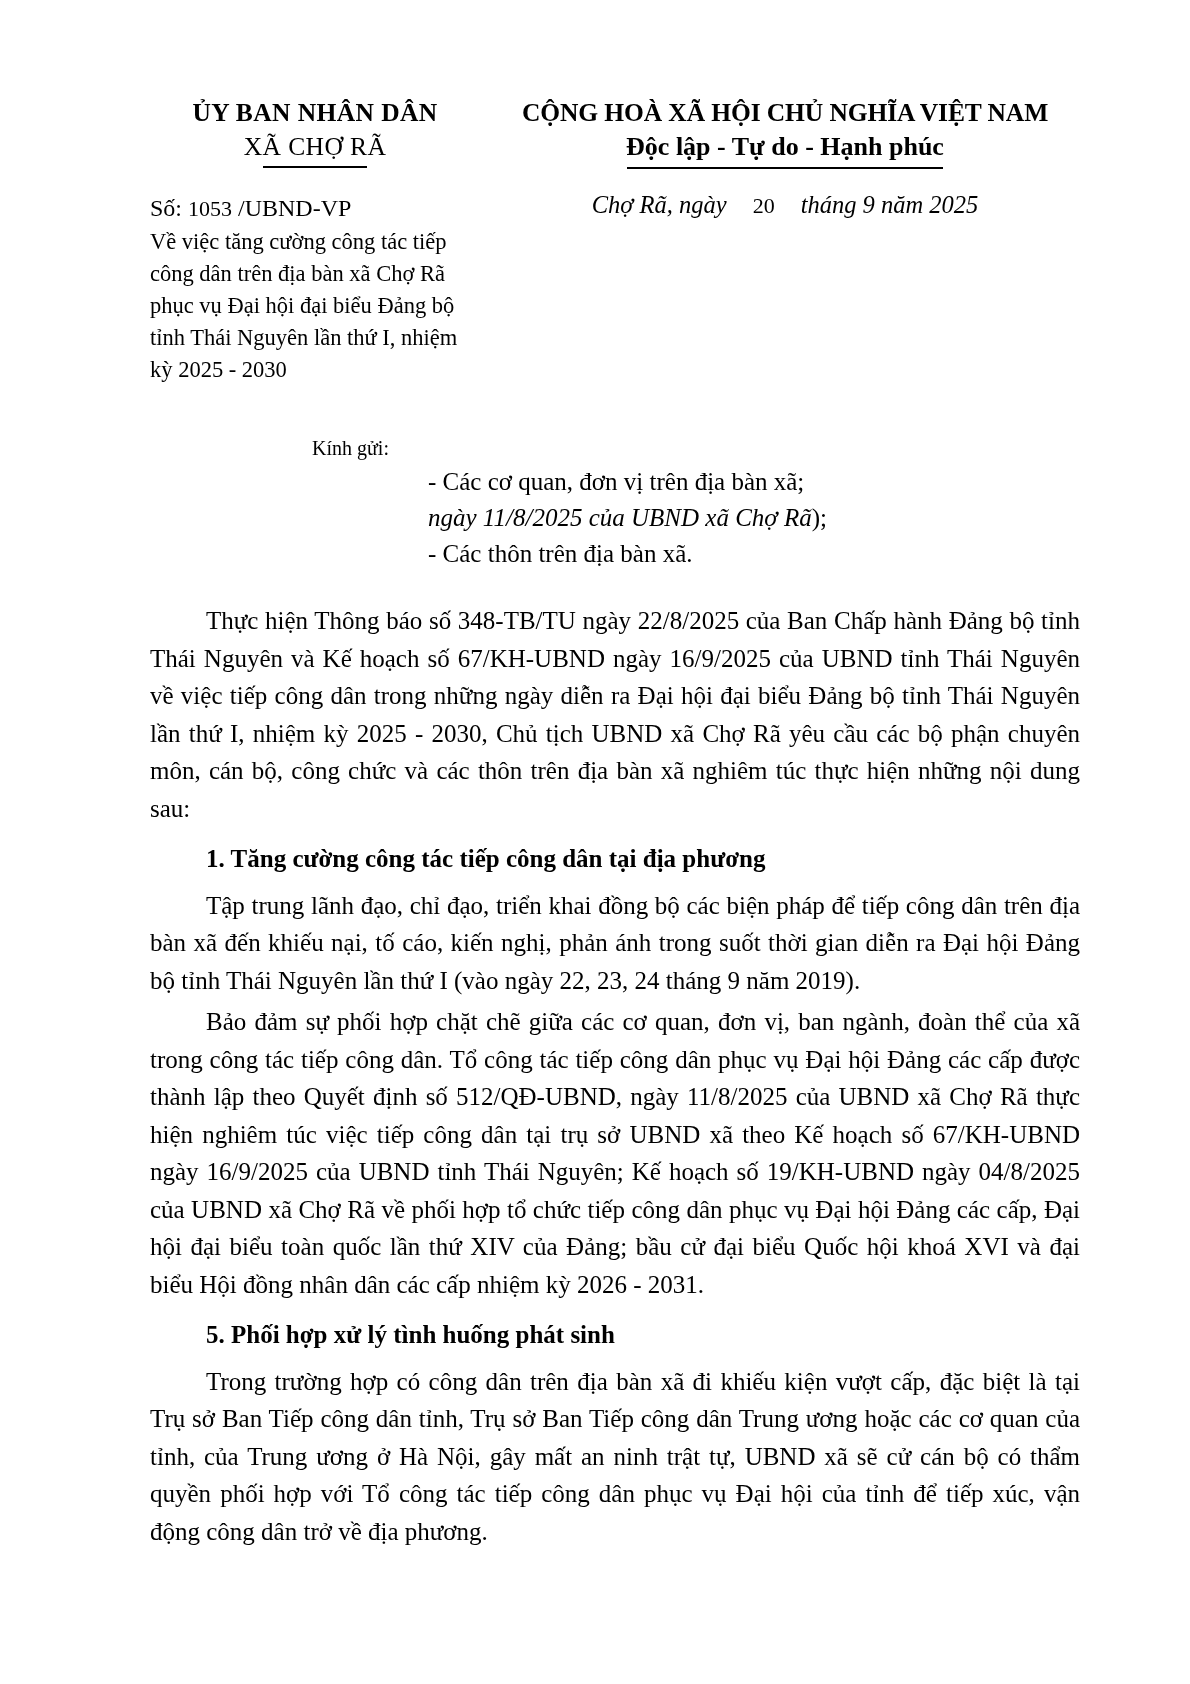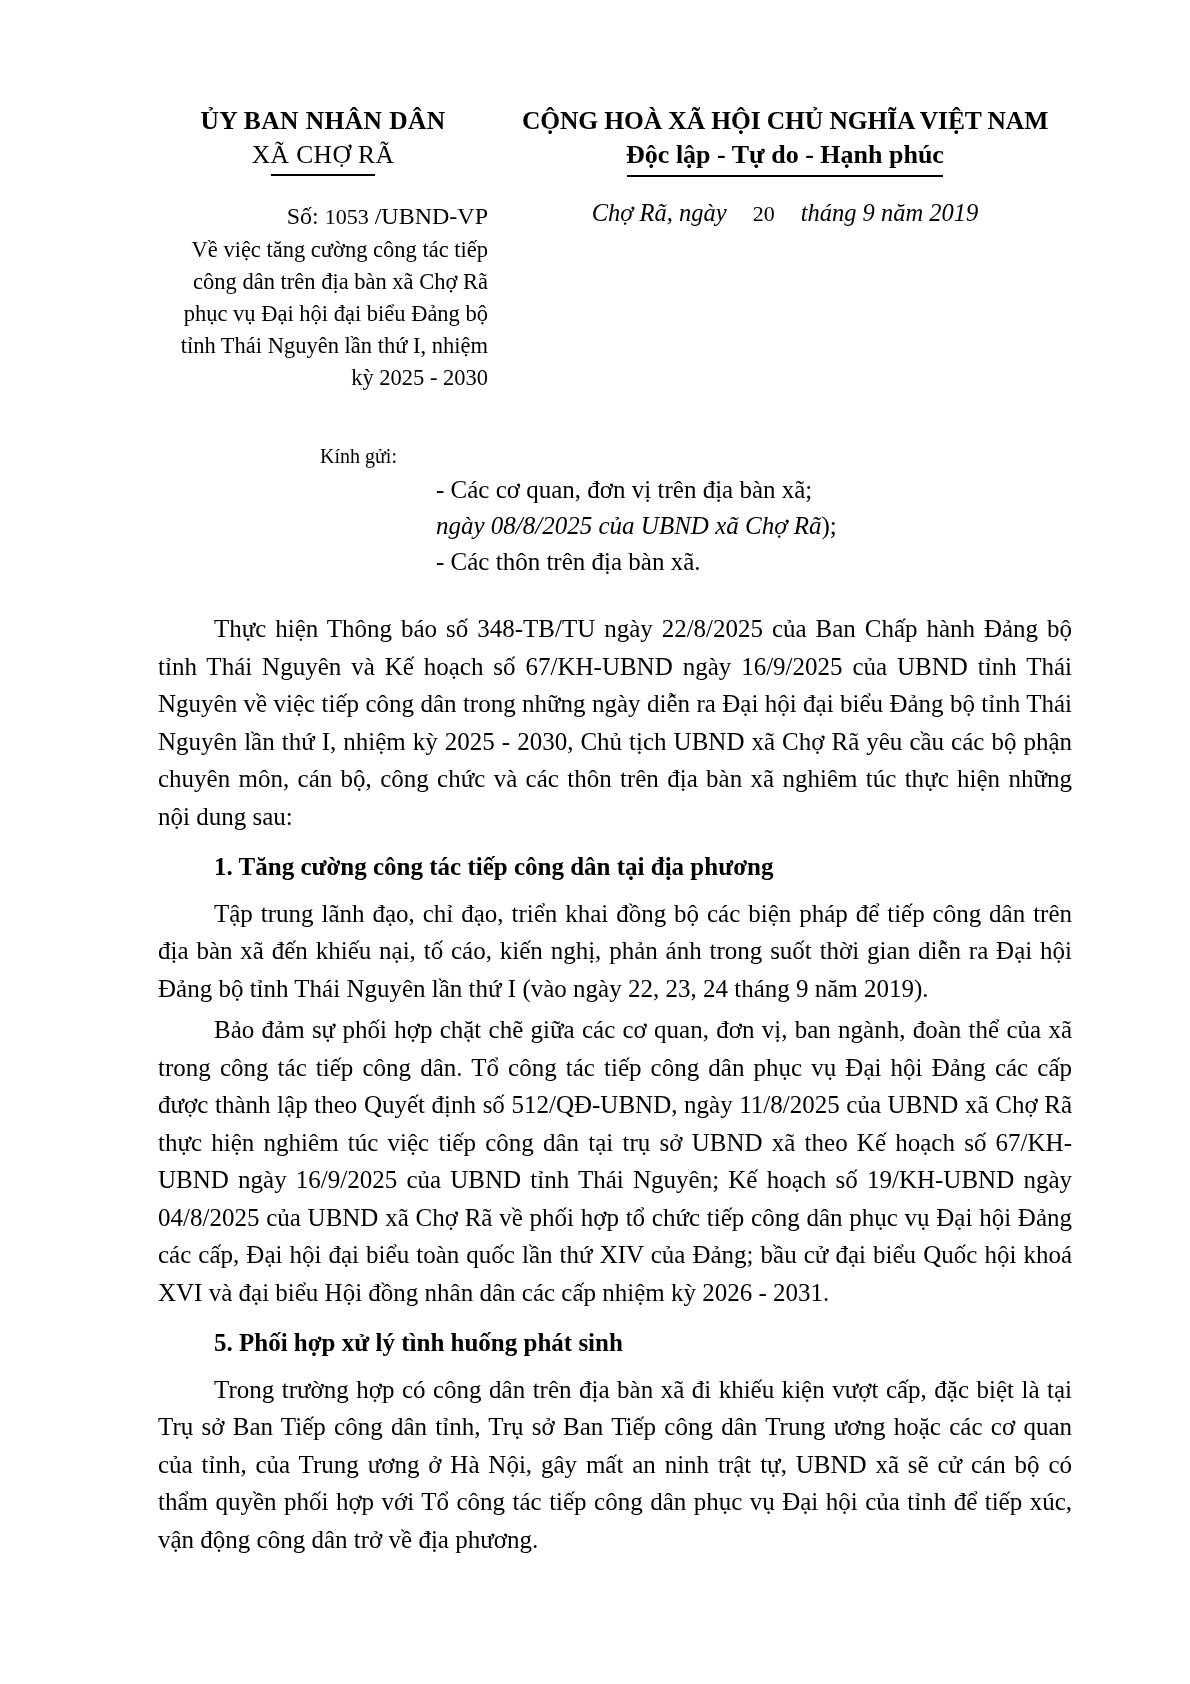--- a/index.html
+++ b/index.html
@@ -13,21 +13,21 @@
     height: 1684px;
     font-family: "Liberation Serif", "DejaVu Serif", serif;
     color: #000000;
     position: relative;
     overflow: hidden;
   }
   .page {
     position: relative;
     width: 1190px;
     height: 1316px;
-    padding: 8px;
+    padding: 0;
     box-sizing: border-box;
   }
 
   
   .header {
     display: flex;
     flex-direction: row;
     align-items: flex-start;
     padding-top: 96px;
     padding-left: 150px;
@@ -91,21 +91,21 @@
   .doc-meta {
     display: flex;
     flex-direction: row;
     padding-left: 150px;
     padding-right: 110px;
     margin-top: 22px;
   }
   .doc-number-block {
     width: 330px;
     flex: 0 0 auto;
-    text-align: right;
+    text-align: left;
   }
   .doc-number {
     font-size: 24px;
     line-height: 1.42;
     white-space: nowrap;
   }
   .doc-number .num-val {
     font-size: 22px;
   }
   .doc-subject {
@@ -206,33 +206,33 @@
     <div class="doc-number-block">
       <div class="doc-number">
         <span>Số:</span>
         <span class="num-val">1053</span>
         <span>/UBND-VP</span>
       </div>
       <div class="doc-subject">Về việc tăng cường công tác tiếp công dân trên địa bàn xã Chợ Rã phục vụ Đại hội đại biểu Đảng bộ tỉnh Thái Nguyên lần thứ I, nhiệm kỳ 2025 - 2030</div>
     </div>
     <div class="doc-place-block">
       <div class="place-date">
-        <span>Chợ Rã, ngày</span><span class="gap-wide"></span><span class="day-val">20</span><span class="gap-wide"></span><span>tháng 9 năm 2019</span>
+        <span>Chợ Rã, ngày</span><span class="gap-wide"></span><span class="day-val">20</span><span class="gap-wide"></span><span>tháng 9 năm 2025</span>
       </div>
     </div>
   </div>
 
   <div class="recipients">
     <div class="kinh-gui">Kính gửi:</div>
     <div class="recipient-list">
       <div class="recipient-line">
         <span>- Các cơ quan, đơn vị trên địa bàn xã;</span>
       </div>
       <div class="recipient-line">
-        <i>ngày 08/8/2025 của UBND xã Chợ Rã</i><span>);</span>
+        <i>ngày 11/8/2025 của UBND xã Chợ Rã</i><span>);</span>
       </div>
       <div class="recipient-line">
         <span>- Các thôn trên địa bàn xã.</span>
       </div>
     </div>
   </div>
 
   <div class="body-text">
     <p class="para">Thực hiện Thông báo số 348-TB/TU ngày 22/8/2025 của Ban Chấp hành Đảng bộ tỉnh Thái Nguyên và Kế hoạch số 67/KH-UBND ngày 16/9/2025 của UBND tỉnh Thái Nguyên về việc tiếp công dân trong những ngày diễn ra Đại hội đại biểu Đảng bộ tỉnh Thái Nguyên lần thứ I, nhiệm kỳ 2025 - 2030, Chủ tịch UBND xã Chợ Rã yêu cầu các bộ phận chuyên môn, cán bộ, công chức và các thôn trên địa bàn xã nghiêm túc thực hiện những nội dung sau:</p>
 

